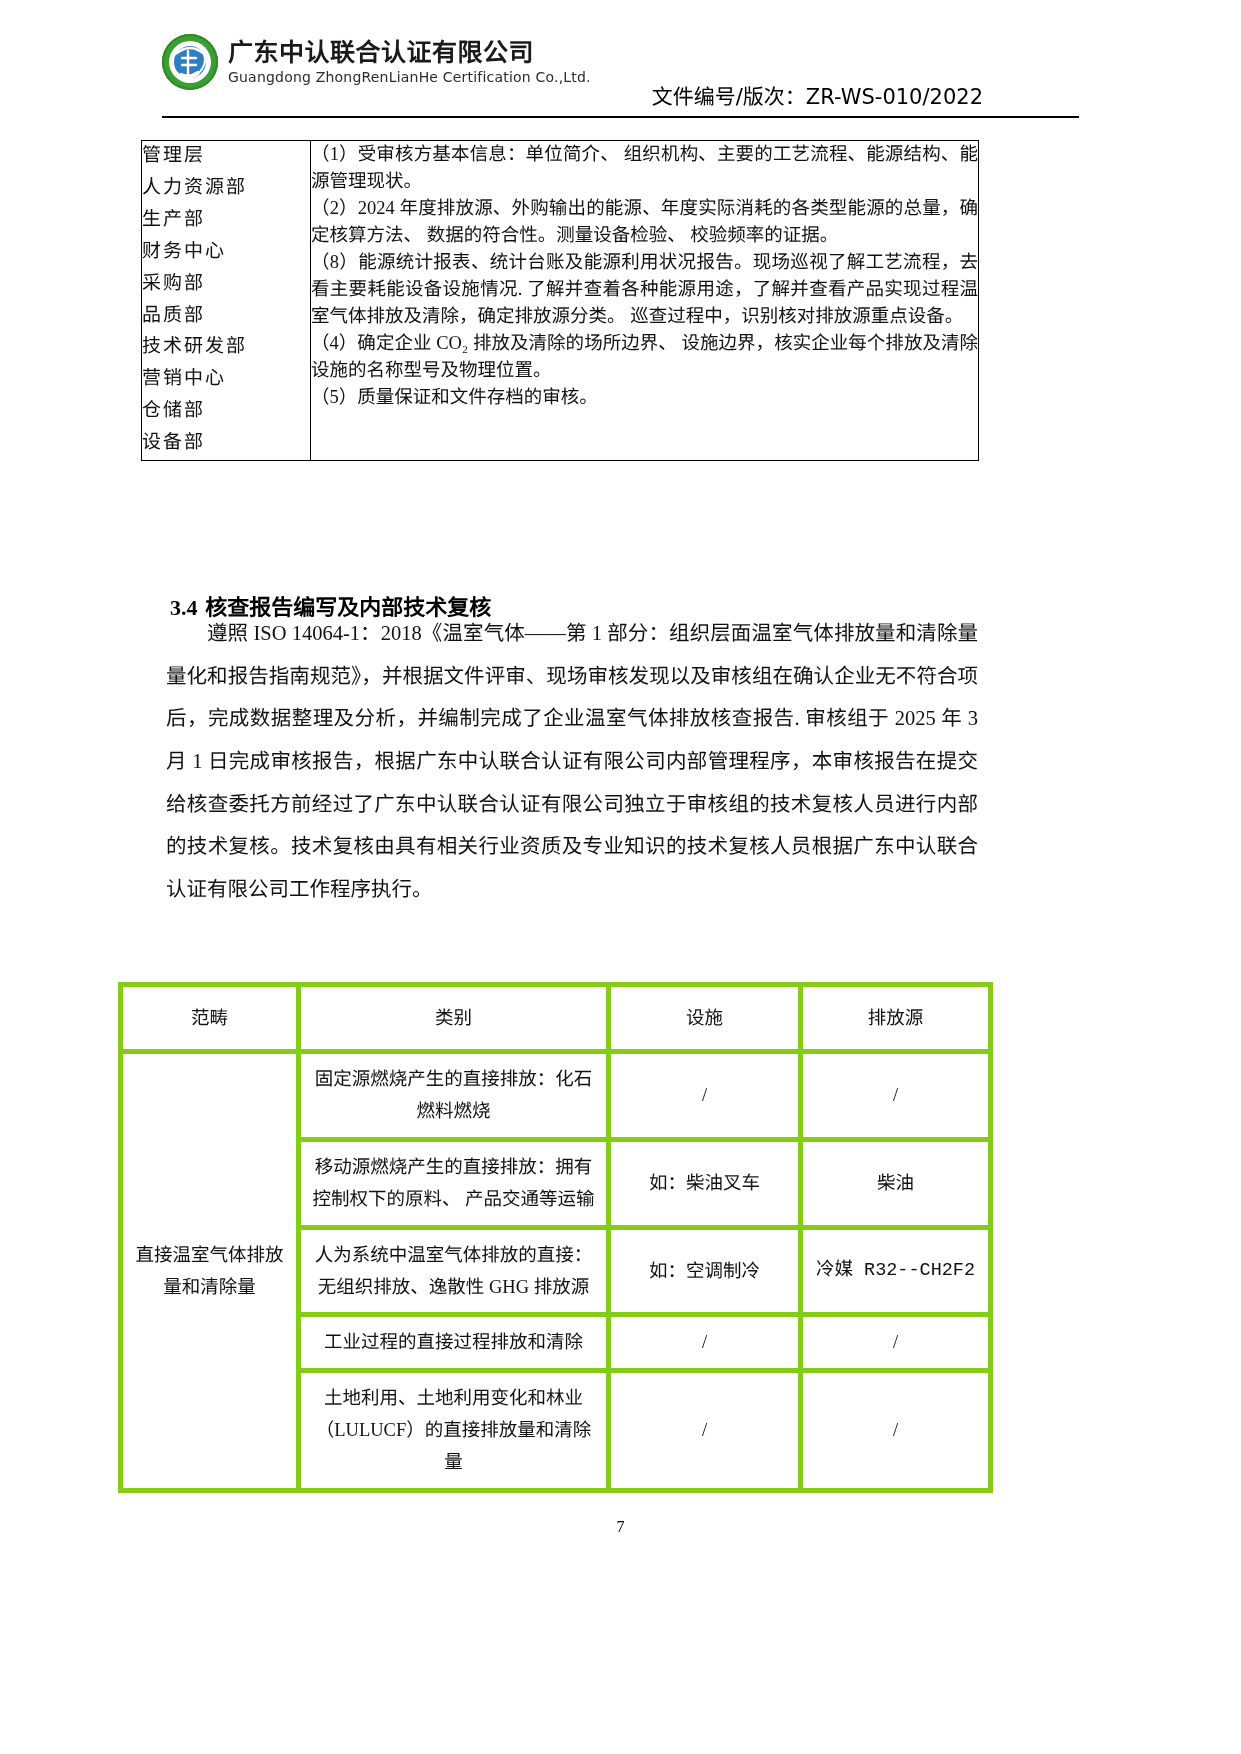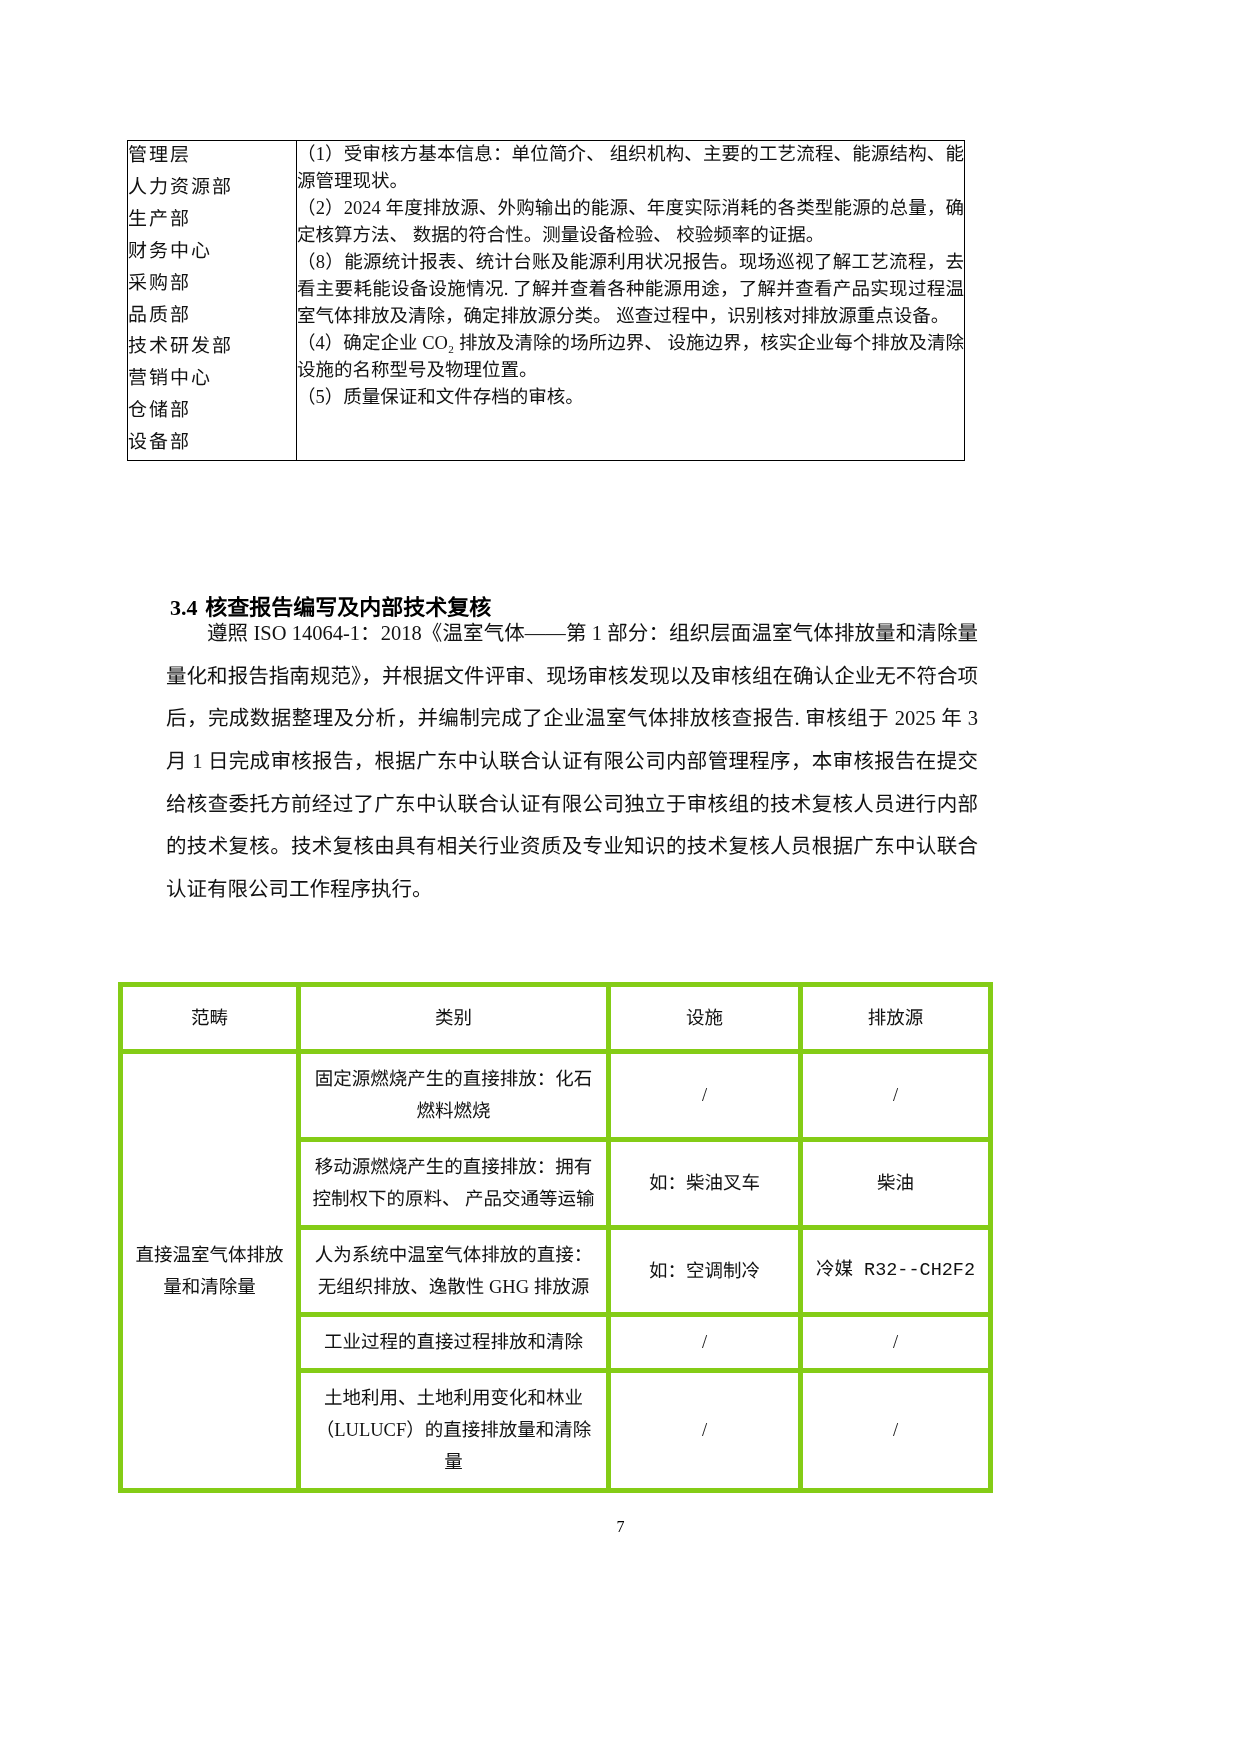--- a/index.html
+++ b/index.html
@@ -111,21 +111,21 @@
     left: 162px;
     top: 88px;
     width: 917px;
     height: 0;
     border-top: 2px solid #000;
   }
 
   
   .table-one {
     position: absolute;
-    left: 127px;
+    left: 141px;
     top: 140px;
     width: 838px;
     border-collapse: collapse;
     table-layout: fixed;
   }
   .table-one td {
     border: 1px solid #000;
     vertical-align: top;
     padding: 0;
   }
@@ -239,20 +239,37 @@
     font-family: "Liberation Serif", "DejaVu Serif", serif;
     font-size: 16px;
     color: #000;
   }
 </style>
 </head>
 <body>
 
 <div class="page">
 
+  <div class="doc-header">
+    <div class="logo-block">
+      <div class="logo-mark">
+        <svg class="logo-glyph" viewBox="0 0 56 56">
+          <circle cx="28" cy="28" r="27" fill="none" stroke="#2f8c2a" stroke-width="1.5"></circle>
+          <path d="M14 20 Q28 8 42 20 Q46 30 36 40 Q24 48 14 38" fill="none" stroke="#ffffff" stroke-width="2.2"></path>
+          <path d="M26 17 L26 40 M20 24 L34 24 M20 31 L34 31 M19 40 Q27 44 36 38" fill="none" stroke="#ffffff" stroke-width="2.4" stroke-linecap="round"></path>
+        </svg>
+      </div>
+      <div class="logo-text">
+        <span class="logo-cn">广东中认联合认证有限公司</span>
+        <span class="logo-en">Guangdong ZhongRenLianHe Certification Co.,Ltd.</span>
+      </div>
+    </div>
+    <div class="doc-code">文件编号/版次：ZR-WS-010/2022</div>
+    <div class="header-rule"></div>
+  </div>
 
   <table class="table-one">
     <tbody>
       <tr>
         <td class="t1-left">
           <div class="dept-list">
             <div>管理层</div>
             <div>人力资源部</div>
             <div>生产部</div>
             <div>财务中心</div>

